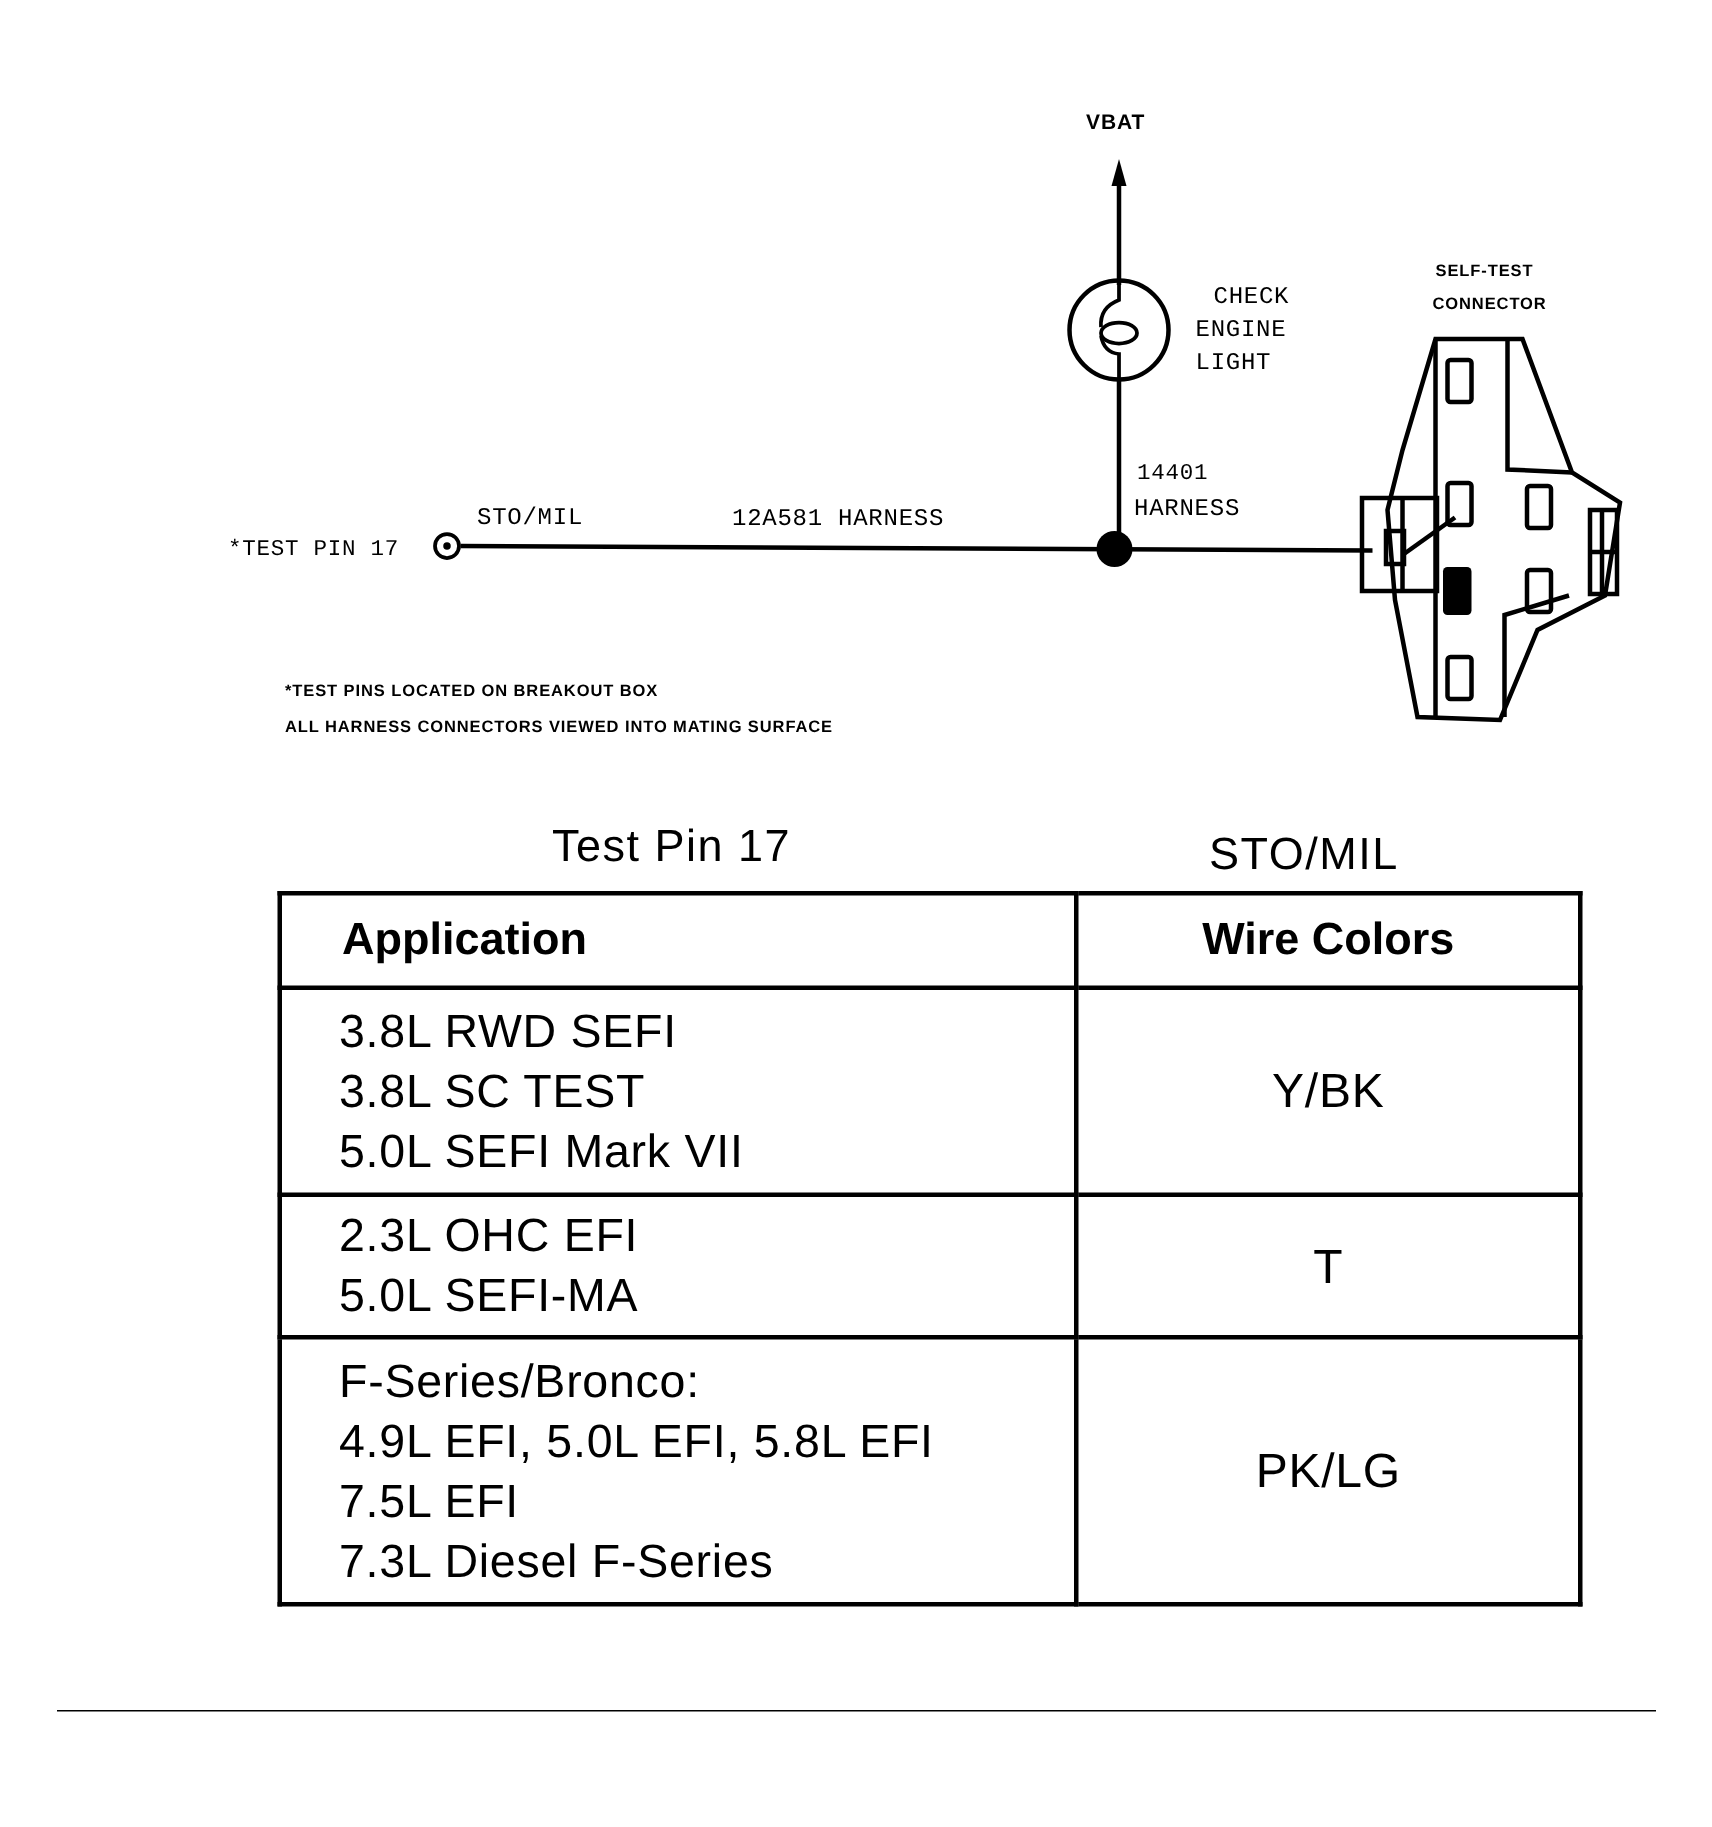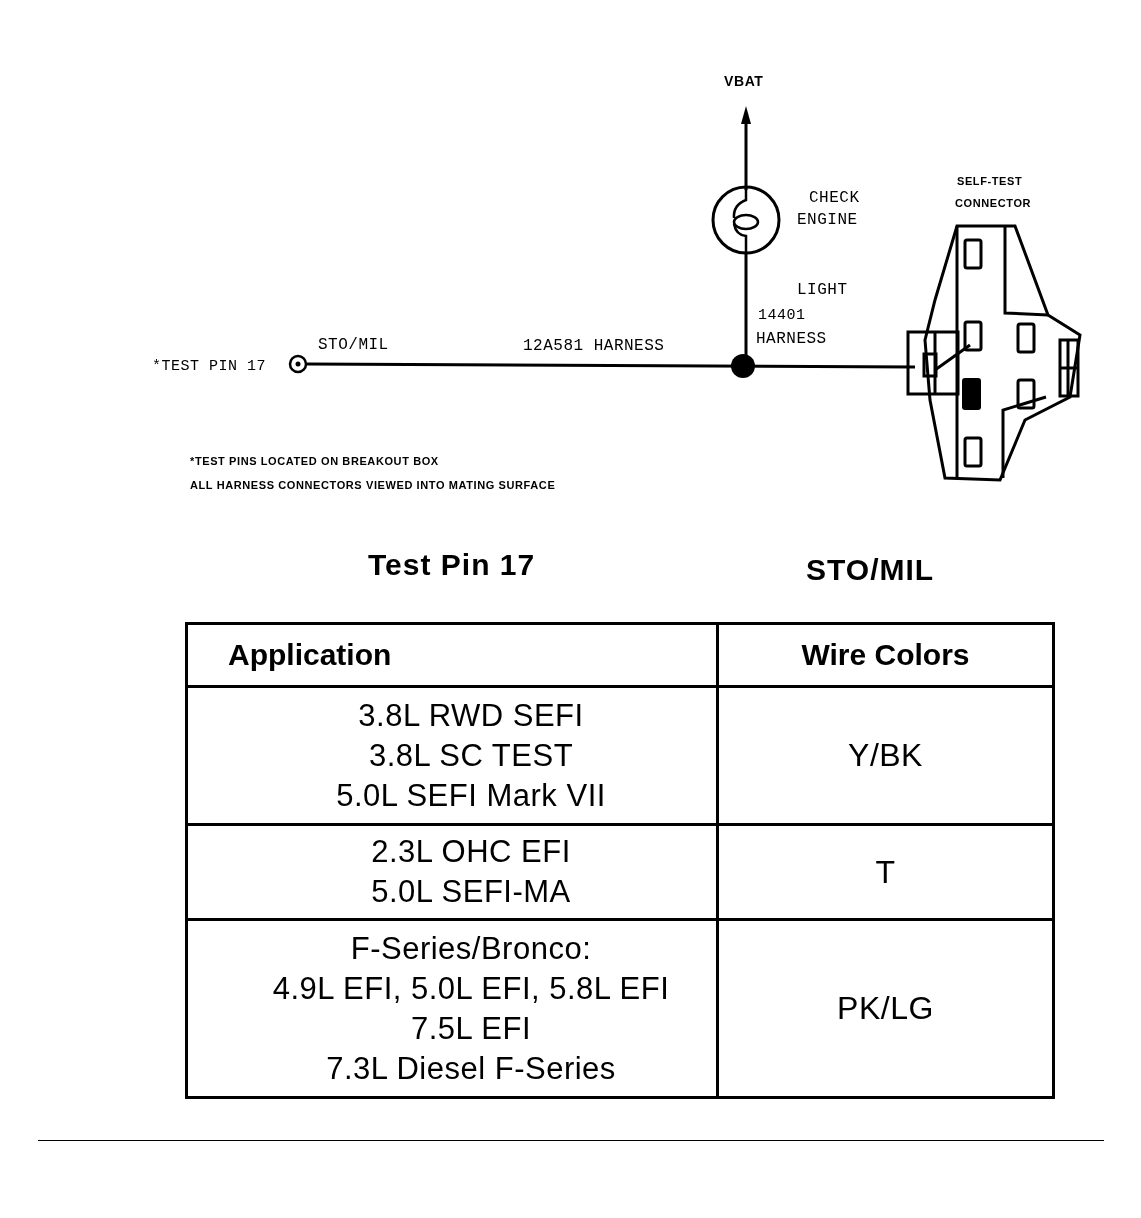--- a/index.html
+++ b/index.html
@@ -1,29 +1,29 @@
 <!DOCTYPE html>
 <html><head>
 <meta charset="utf-8">
 <style>
   html, body { margin: 0; padding: 0; background: #ffffff; }
   body { width: 1141px; height: 1218px; position: relative; overflow: hidden; font-family: "Liberation Sans", sans-serif; color: #000; }
   .abs { position: absolute; white-space: nowrap; }
   .diag-label { font-family: Liberation Mono, monospace; font-size: 16px; letter-spacing: 0.5px; }
   .diag-bold { font-family: "Liberation Sans", sans-serif; font-size: 11px; font-weight: bold; letter-spacing: 0.6px; }
   svg.wiring { position: absolute; left: 0; top: 0; }
-  .tbl-title { font-weight: bold; font-size: 30px; letter-spacing: 1px; }
-  table.pin-table { position: absolute; left: 185px; top: 622px; width: 870px; border-collapse: collapse; }
+  .tbl-title { font-weight: normal; font-size: 30px; letter-spacing: 1px; }
+  table.pin-table { position: absolute; left: 185px; top: 594px; width: 870px; border-collapse: collapse; }
   table.pin-table td { border: 3px solid #000; vertical-align: middle; }
   .hdr { font-weight: bold; font-size: 30px; height: 58px; }
   .hdr.app { padding-left: 40px; }
   .hdr.wire { text-align: center; }
   .app-cell { font-size: 31px; line-height: 40px; padding: 6px 0 6px 38px; width: 490px; letter-spacing: 0.5px; }
   .wire-cell { font-size: 32px; text-align: center; letter-spacing: 0.5px; }
-  .line { display: block; text-align: center; }
+  .line { display: block; }
   .hr-bottom { position: absolute; left: 38px; top: 1140px; width: 1066px; height: 1px; background: #000; }
 </style>
 </head>
 <body>
 
 <svg class="wiring" width="1141" height="520">
 
   <line x1="746" y1="120" x2="746" y2="190" stroke="#000" stroke-width="3"></line>
   <polygon points="746,106 741,124 751,124" fill="#000"></polygon>
 
@@ -61,26 +61,26 @@
     <rect x="1060" y="340" width="18" height="56"></rect>
     <line x1="1068" y1="340" x2="1068" y2="396"></line>
     <line x1="1060" y1="368" x2="1078" y2="368"></line>
   </g>
   <rect x="962" y="378" width="19" height="32" rx="3" fill="#000"></rect>
 </svg>
 
 <div class="abs diag-bold" style="left:724px;top:73px;font-size:14px;">VBAT</div>
 <div class="abs diag-label" style="left:809px;top:189px;">CHECK</div>
 <div class="abs diag-label" style="left:797px;top:211px;">ENGINE</div>
-<div class="abs diag-label" style="left:797px;top:233px;margin-top:48px;">LIGHT</div>
+<div class="abs diag-label" style="left:797px;top:233px;">LIGHT</div>
 <div class="abs diag-bold" style="left:957px;top:175px;">SELF-TEST</div>
 <div class="abs diag-bold" style="left:955px;top:197px;text-align:center;">CONNECTOR</div>
 <div class="abs diag-label" style="left:152px;top:358px;font-size:15px;">*TEST PIN 17</div>
 <div class="abs diag-label" style="left:318px;top:336px;">STO/MIL</div>
-<div class="abs diag-label" style="left:488px;top:337px;margin-left:35px;">12A581 HARNESS</div>
+<div class="abs diag-label" style="left:488px;top:337px;">12A581 HARNESS</div>
 <div class="abs diag-label" style="left:758px;top:307px;font-size:15px;">14401</div>
 <div class="abs diag-label" style="left:756px;top:330px;">HARNESS</div>
 <div class="abs diag-bold" style="left:190px;top:455px;">*TEST PINS LOCATED ON BREAKOUT BOX</div>
 <div class="abs diag-bold" style="left:190px;top:479px;">ALL HARNESS CONNECTORS VIEWED INTO MATING SURFACE</div>
 
 <div class="abs tbl-title" style="left:368px;top:548px;">Test Pin 17</div>
 <div class="abs tbl-title" style="left:806px;top:553px;">STO/MIL</div>
 
 <table class="pin-table">
   <tbody>

